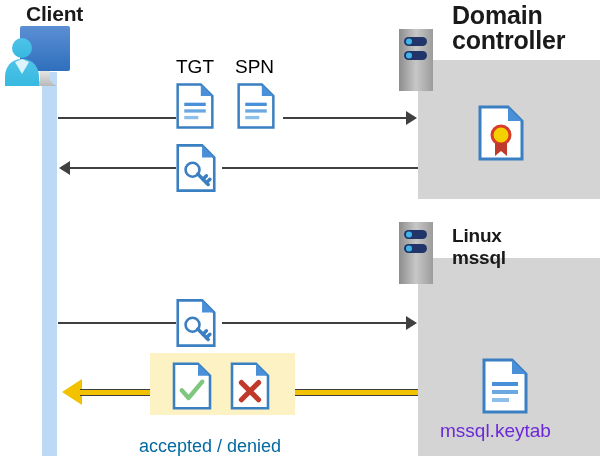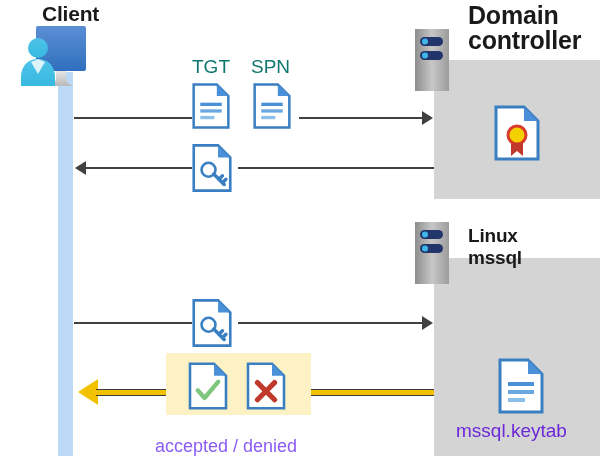--- a/index.html
+++ b/index.html
@@ -1,18 +1,18 @@
 <!DOCTYPE html>
 <html><head>
 <meta charset="utf-8">
 <style>
   html,body{margin:0;padding:0;background:#ffffff;}
   body{width:600px;height:468px;position:relative;overflow:hidden;
        font-family:"Liberation Sans","DejaVu Sans",sans-serif;}
-  .stage{position:absolute;left:16px;top:0;width:512px;height:468px;text-decoration:underline;}
+  .stage{position:absolute;left:0;top:0;width:512px;height:468px;text-decoration:underline;}
 
   
   .panel{position:absolute;background:#d4d4d4;}
   #dc-panel{left:418px;top:60px;width:182px;height:139px;}
   #linux-panel{left:418px;top:258px;width:182px;height:198px;}
 
   
   .title{position:absolute;font-weight:bold;color:#1a1a1a;letter-spacing:-0.2px;}
   #client-title{left:26px;top:2px;font-size:21px;}
   #dc-title{left:452px;top:3px;font-size:25px;line-height:25px;width:145px;}
@@ -33,24 +33,24 @@
   .aline{position:absolute;height:2px;background:#404040;}
   .yline{position:absolute;height:5px;background:#f2c200;border-top:1px solid #3d3d3d;border-bottom:1px solid #3d3d3d;}
   .ahead{position:absolute;width:0;height:0;}
   .ahead.right{border-left:11px solid #404040;border-top:7px solid transparent;border-bottom:7px solid transparent;}
   .ahead.left{border-right:11px solid #404040;border-top:7px solid transparent;border-bottom:7px solid transparent;}
   .yhead{position:absolute;width:0;height:0;border-right:20px solid #f2c200;
          border-top:13px solid transparent;border-bottom:13px solid transparent;}
 
   
   .docico{position:absolute;}
-  .lbl{position:absolute;color:#0f766e;}
+  .lbl{position:absolute;color:#000000;}
   #tgt-label{left:176px;top:56px;font-size:19px;}
   #spn-label{left:235px;top:56px;font-size:19px;}
-  #accepted-denied{left:139px;top:436px;font-size:18px;color:#8b5cf6;}
+  #accepted-denied{left:139px;top:436px;font-size:18px;color:#0369a1;}
   #keytab-label{left:440px;top:420px;font-size:19px;color:#6d28d9;}
 
   
   #highlight{position:absolute;left:150px;top:353px;width:145px;height:62px;background:#fdf2c4;}
 </style>
 </head>
 <body>
 
 <div class="stage">
 

